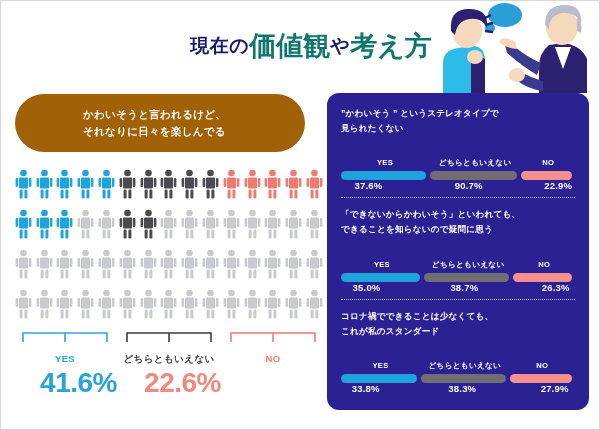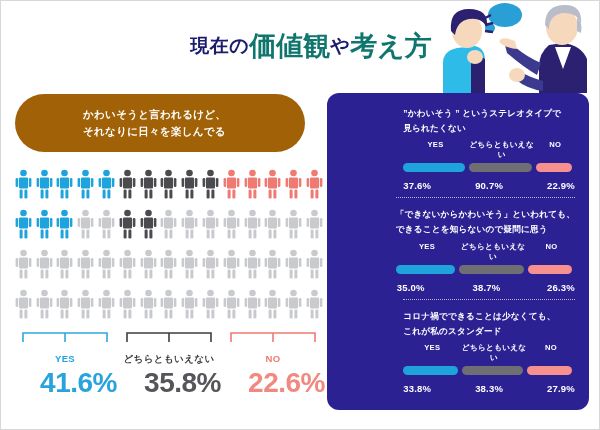--- a/index.html
+++ b/index.html
@@ -55,35 +55,35 @@
   .big-cell{width:104px;text-align:right;font-size:28px;font-weight:700;letter-spacing:-.5px;}
   .big-yes{color:#29a3dc;}
   .big-nei{color:#55555a;}
   .big-no{color:#f08a80;}
 
   
   .right-panel{
     position:absolute;left:326px;top:92px;width:262px;height:317px;
     background:#2b2193;border-radius:12px;box-sizing:border-box;
     padding:13px 14px 10px 14px;
-    display:flex;flex-direction:column;align-items:flex-end;
+    display:flex;flex-direction:column;
   }
   .qitem{flex:1;display:flex;flex-direction:column;}
   .qitem + .qitem{border-top:1px dotted #b9b6e8;padding-top:9px;}
   .qitem .qtext{color:#ffffff;font-size:8.6px;font-weight:700;line-height:15px;letter-spacing:.2px;}
   .qbars{margin-top:auto;padding-bottom:6px;}
   .seg-labels{display:flex;margin-bottom:3px;}
   .seg-labels div{text-align:center;color:#fff;font-size:7.6px;font-weight:700;letter-spacing:.3px;}
   .bar-row{display:flex;height:9px;align-items:center;}
   .bar{height:9px;border-radius:5px;}
   .bar.yes{background:#1ea3dc;}
   .bar.nei{background:#6e6e73;}
   .bar.no{background:#f5908e;}
   .bar-gap{width:4px;}
-  .seg-vals{display:flex;margin-top:8px;gap:44px;}
+  .seg-vals{display:flex;margin-top:0;gap:44px;}
   .seg-vals div{text-align:center;color:#fff;font-size:9.5px;font-weight:700;letter-spacing:.2px;}
 </style>
 </head>
 <body>
 
 <div class="page">
 
   <div class="illustration">
     <svg width="168" height="92" viewBox="0 0 168 92">
       <rect x="0" y="0" width="168" height="92" fill="#ffffff"></rect>
@@ -759,21 +759,20 @@
   </div>
 
   <div class="labels">
     <div class="lb-cell lb-yes">YES</div>
     <div class="lb-cell lb-nei">どちらともいえない</div>
     <div class="lb-cell lb-no">NO</div>
   </div>
 
   <div class="bigs">
     <div class="big-cell big-yes">41.6%</div>
-    <div class="big-cell big-nei">35.8%</div>
     <div class="big-cell big-no">22.6%</div>
   </div>
 
   <div class="right-panel" id="right-panel">
       <div class="qitem">
         <div class="qtext">”かわいそう ” というステレオタイプで</div>
         <div class="qtext">見られたくない</div>
         <div class="qbars">
           <div class="seg-labels">
             <div style="width:37.6%">YES</div>

